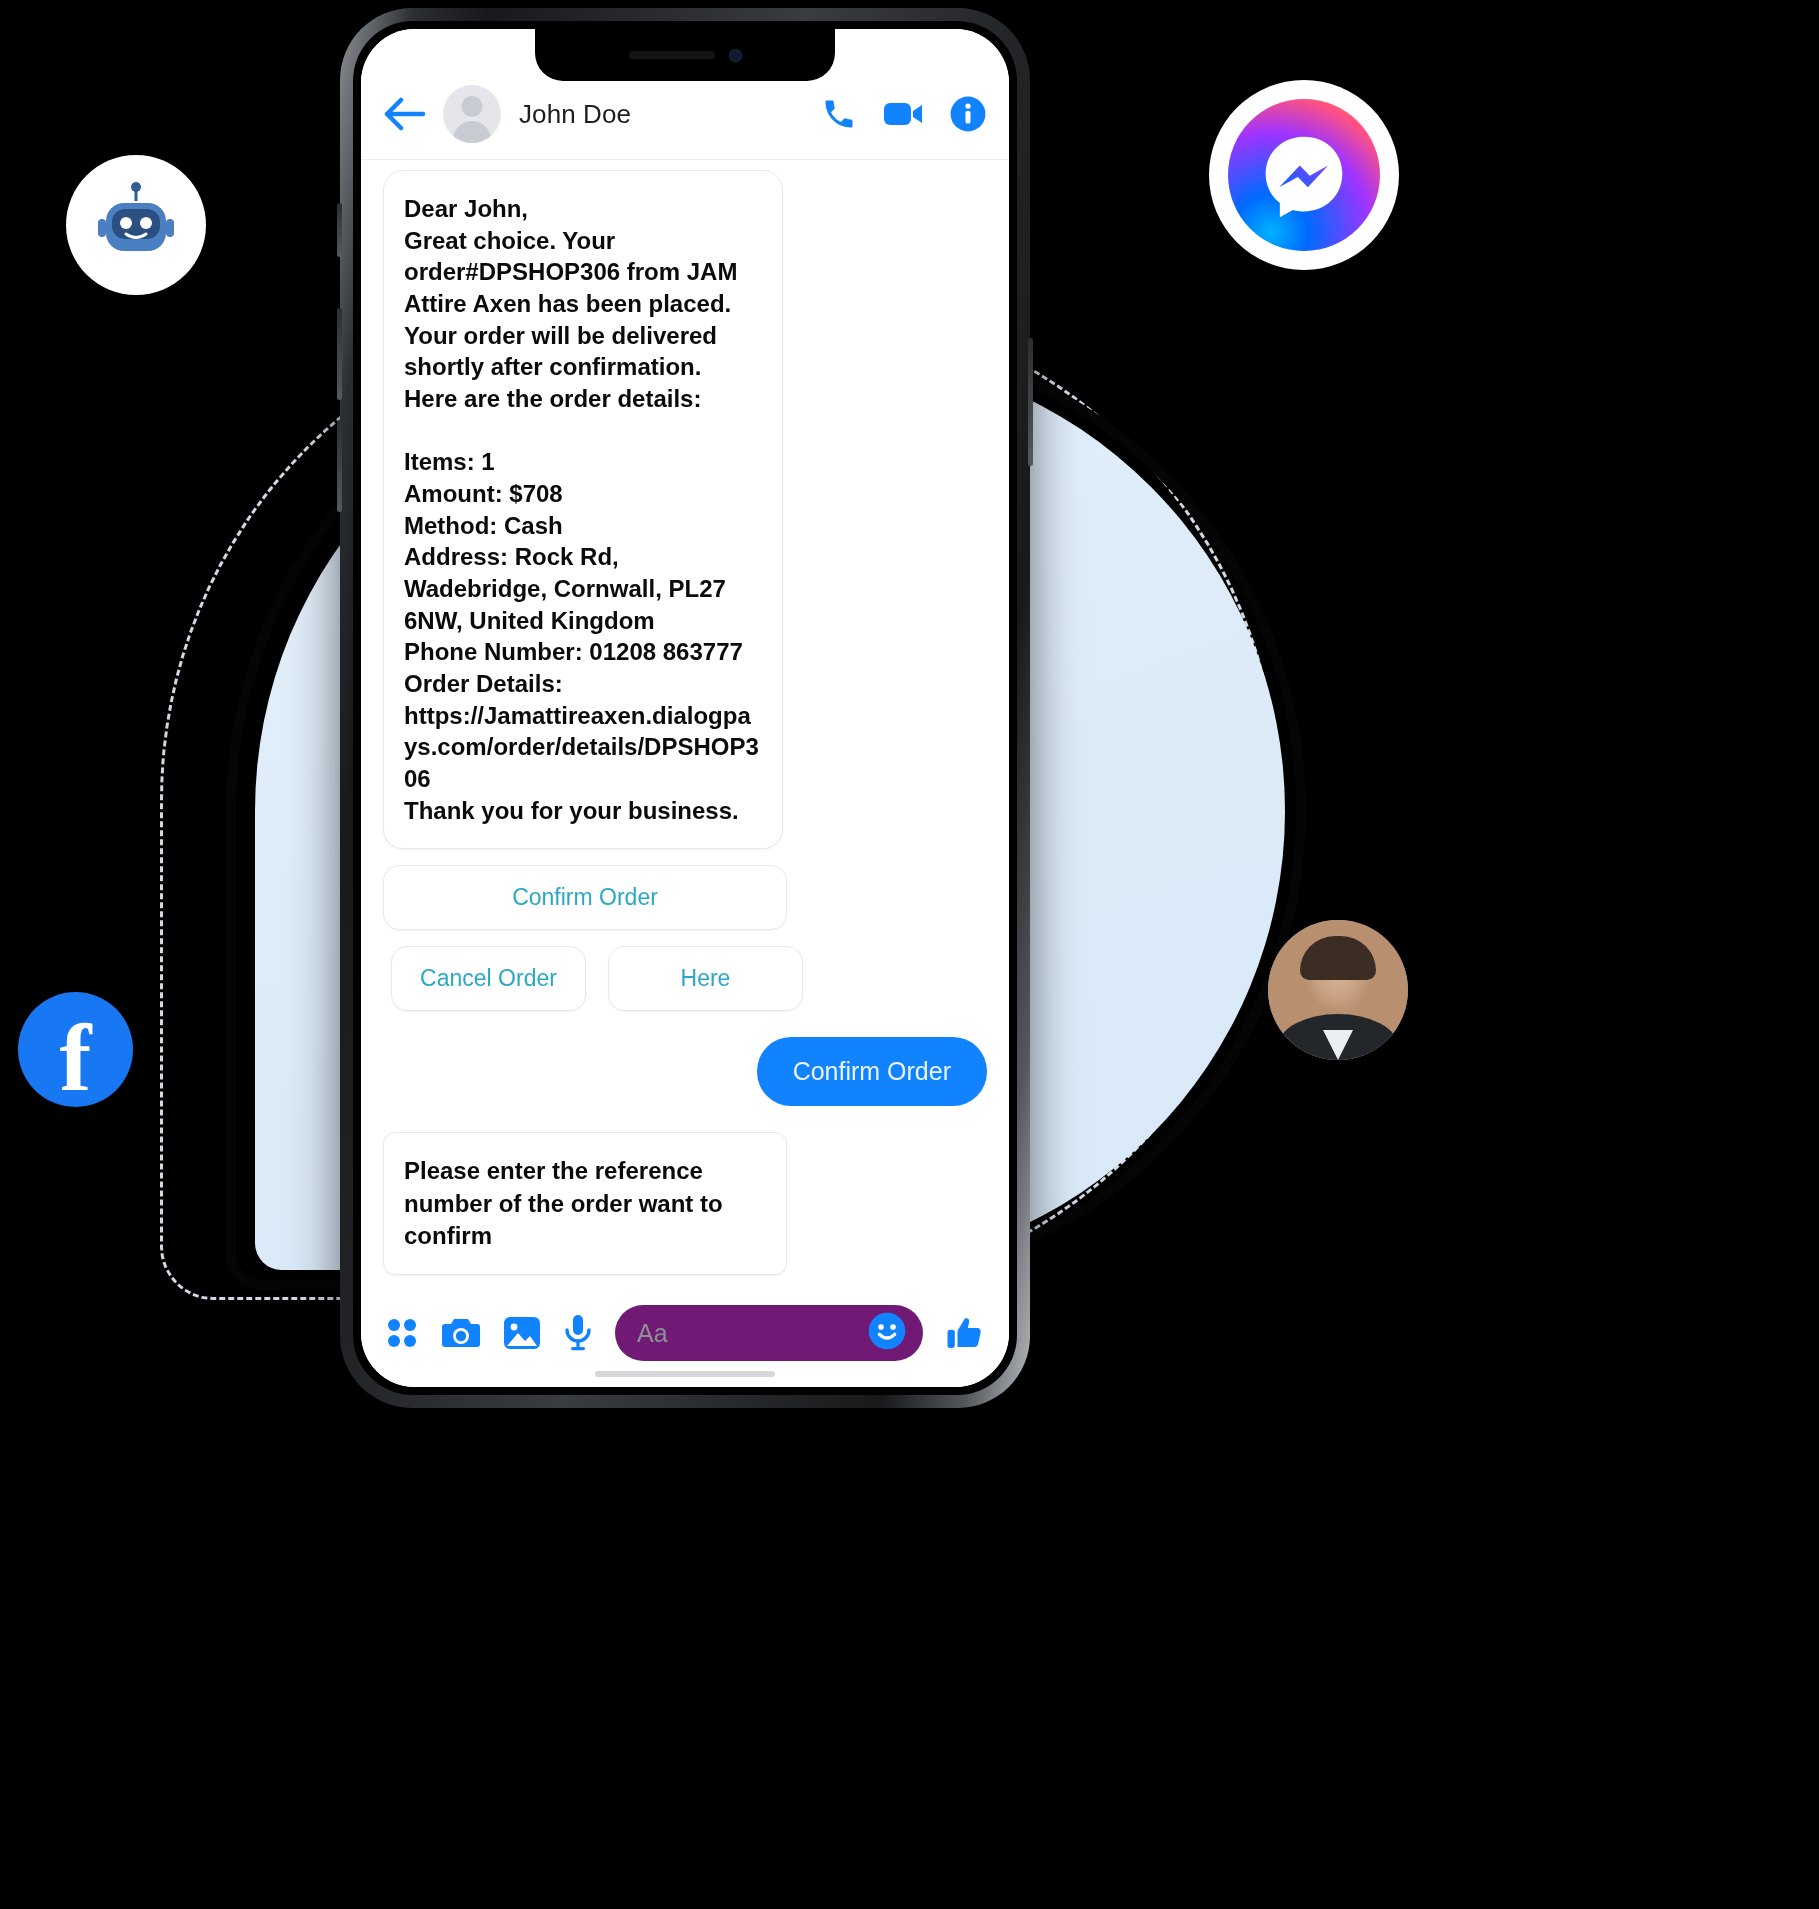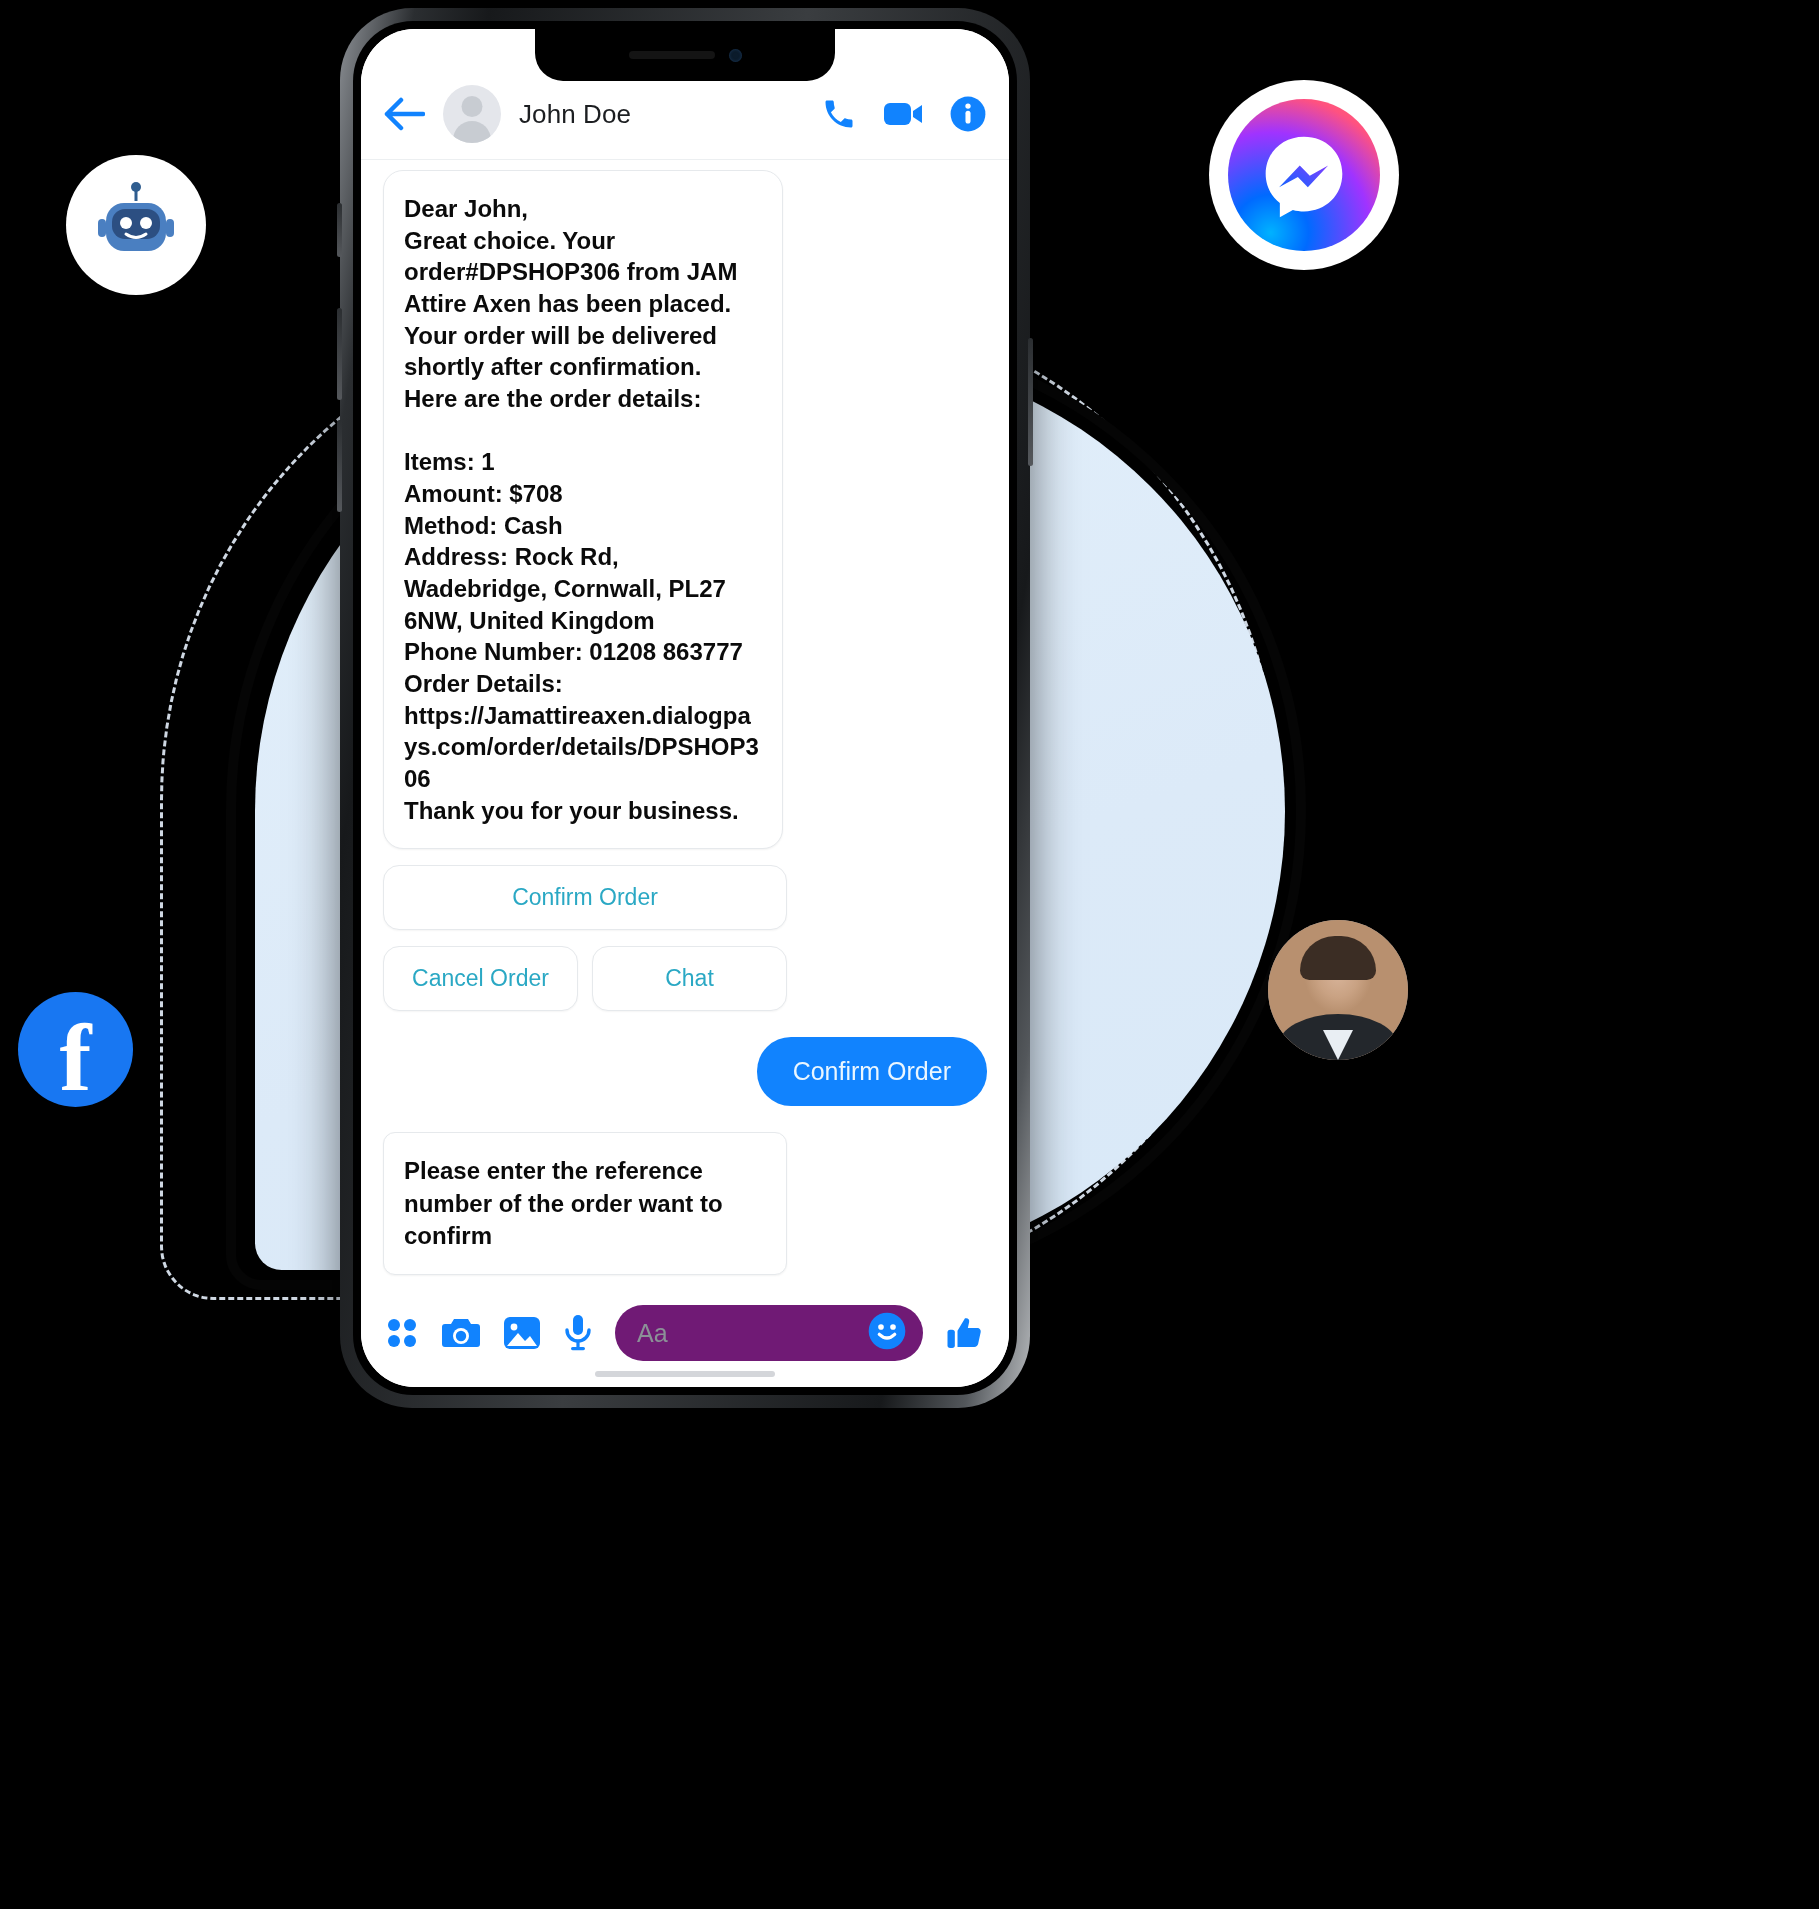--- a/index.html
+++ b/index.html
@@ -153,21 +153,21 @@
     white-space: pre-wrap; word-break: break-word;
   }
   .qr-row { display:flex; gap: 14px; margin-top: 16px; }
   .qr-btn {
     background:#fff; border:1px solid #e6e9ec; border-radius: 16px;
     padding: 18px 10px; text-align:center;
     color:#2aa8c4; font-size: 23px; cursor:pointer;
     box-shadow: 0 1px 2px rgba(0,0,0,.045);
   }
   .qr-wide { width: 404px; }
-  .qr-half { width: 195px; }
+  .qr-half { width: 195px; margin-left: 8px; }
   .bubble-out {
     align-self: flex-end; margin-top: 26px;
     background:#1183FE; color:#eaf6ff; border-radius: 34px;
     padding: 20px 36px; font-size: 25px; cursor:pointer;
   }
   .bubble-in2 {
     align-self:flex-start; margin-top: 26px; max-width: 404px;
     background:#fff; border:1px solid #e6e9ec; border-radius: 12px;
     padding: 22px 20px; font-size: 24px; line-height: 1.34;
     color:#0b0b0b; font-weight:600; white-space: pre-wrap;
@@ -289,21 +289,21 @@
 Phone Number: 01208 863777
 Order Details: https://Jamattireaxen.dialogpays.com/order/details/DPSHOP306
 Thank you for your business.</div>
 
           <div class="qr-row">
             <div class="qr-btn qr-wide">Confirm Order</div>
           </div>
 
           <div class="qr-row">
             <div class="qr-btn qr-half">Cancel Order</div>
-            <div class="qr-btn qr-half">Chat</div>
+            <div class="qr-btn qr-half">Here</div>
           </div>
 
           <div class="bubble-out">Confirm Order</div>
 
           <div class="bubble-in2">Please enter the reference number of the order want to confirm</div>
 
         </div>
 
         <div class="composer">
           <div class="icon-btn">

